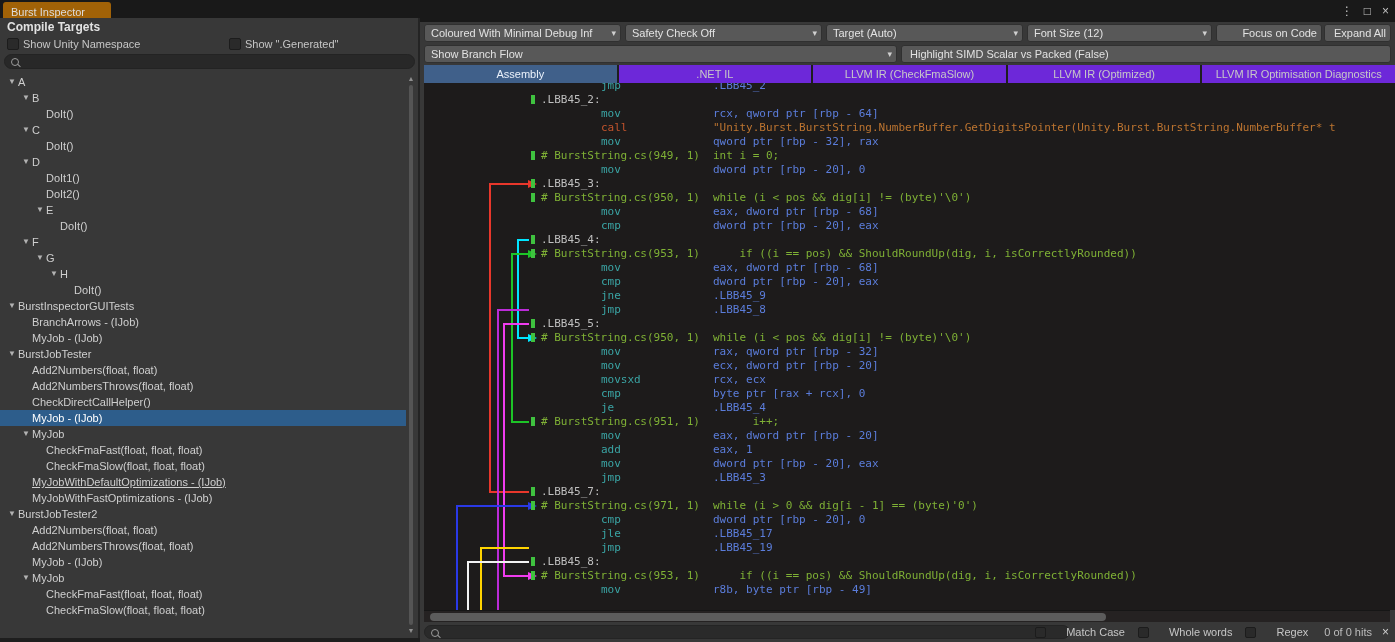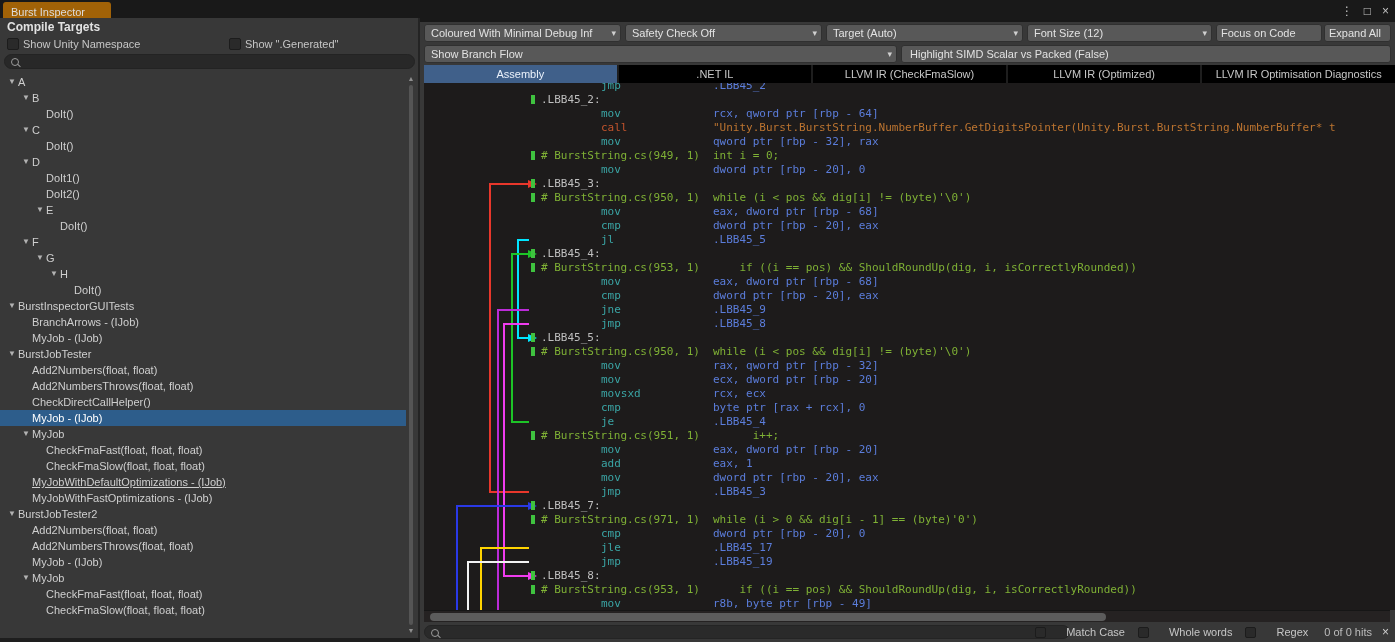--- a/index.html
+++ b/index.html
@@ -25,28 +25,28 @@
   .trow.sel .tlabel{color:#fff;}
   .tri{position:absolute;top:0;font-size:8px;color:#b2b2b2;line-height:16px;}
   .tlabel{position:absolute;top:0;font-size:11px;color:#cfcfcf;white-space:nowrap;}
   .vscroll{position:absolute;right:1px;top:56px;bottom:2px;width:12px;}
   .vscroll .arr{position:absolute;left:0;width:12px;height:10px;color:#8f8f8f;font-size:7px;text-align:center;line-height:10px;}
   .vscroll .up{top:0;} .vscroll .down{bottom:0;}
   .vscroll .thumb{position:absolute;left:4px;top:11px;bottom:11px;width:4px;background:#555;border-radius:2px;}
   
   .right-panel{position:absolute;left:420px;top:22px;width:975px;height:620px;background:#383838;}
   .dd,.tbtn{position:absolute;height:18px;background:#585858;border:1px solid #303030;border-radius:3px;box-sizing:border-box;font-size:11px;line-height:16px;color:#e2e2e2;padding:0 16px 0 6px;white-space:nowrap;overflow:hidden;cursor:default;}
-  .tbtn{padding:0 4px;text-align:left;}
+  .tbtn{padding:0 4px;text-align:right;}
   .dd .arr{position:absolute;right:4px;top:0;font-size:9px;color:#d0d0d0;line-height:16px;}
   .r1{top:2px;} .r2{top:23px;}
   .dd1{left:4px;width:197px;} .dd2{left:205px;width:197px;} .dd3{left:406px;width:197px;} .dd4{left:607px;width:185px;}
   .btn-focus{left:796px;width:106px;} .btn-expand{left:904px;width:67px;}
   .dd5{left:4px;width:473px;} .btn-simd{left:481px;width:490px;text-align:left;padding-left:8px;}
   .tabsrow{position:absolute;left:4px;top:43px;width:971px;height:18px;display:flex;gap:2px;background:#1e1e1e;}
-  .tab{flex:1;background:#000000;color:#c8c8c8;font-size:11px;line-height:18px;text-align:center;white-space:nowrap;overflow:hidden;cursor:default;}
+  .tab{flex:1;background:#6d28d9;color:#c8c8c8;font-size:11px;line-height:18px;text-align:center;white-space:nowrap;overflow:hidden;cursor:default;}
   .tab.sel{background:var(--tab_selected);color:#eaf1fb;}
   
   .code-area{position:absolute;left:4px;top:61px;width:971px;height:527px;background:#1d1b1b;overflow:hidden;}
   #arrows{position:absolute;left:0;top:0;}
   #code-lines{position:relative;margin-top:-4px;font-family:"DejaVu Sans Mono",monospace;font-size:11px;}
   .cline{position:relative;height:14px;line-height:14px;}
   .mark{position:absolute;left:107px;top:2px;width:4px;height:9px;background:var(--block_marker);}
   .clabel{position:absolute;left:117px;color:var(--label);white-space:pre;}
   .mn{position:absolute;left:177px;color:var(--mnemonic);white-space:pre;}
   .mn.call{color:var(--call);}
@@ -307,24 +307,20 @@
         </div>
         <div class="cline">
           <span class="mn">mov</span>
           <span class="op">eax, dword ptr [rbp - 68]</span>
         </div>
         <div class="cline">
           <span class="mn">cmp</span>
           <span class="op">dword ptr [rbp - 20], eax</span>
         </div>
         <div class="cline">
-          <span class="mn">jl</span>
-          <span class="op">.LBB45_5</span>
-        </div>
-        <div class="cline">
           <span class="mark"></span>
           <span class="clabel">.LBB45_4:</span>
         </div>
         <div class="cline">
           <span class="mark"></span>
           <span class="cloc"># BurstString.cs(953, 1)</span>
           <span class="csrc">    if ((i == pos) &amp;&amp; ShouldRoundUp(dig, i, isCorrectlyRounded))</span>
         </div>
         <div class="cline">
           <span class="mn">mov</span>

